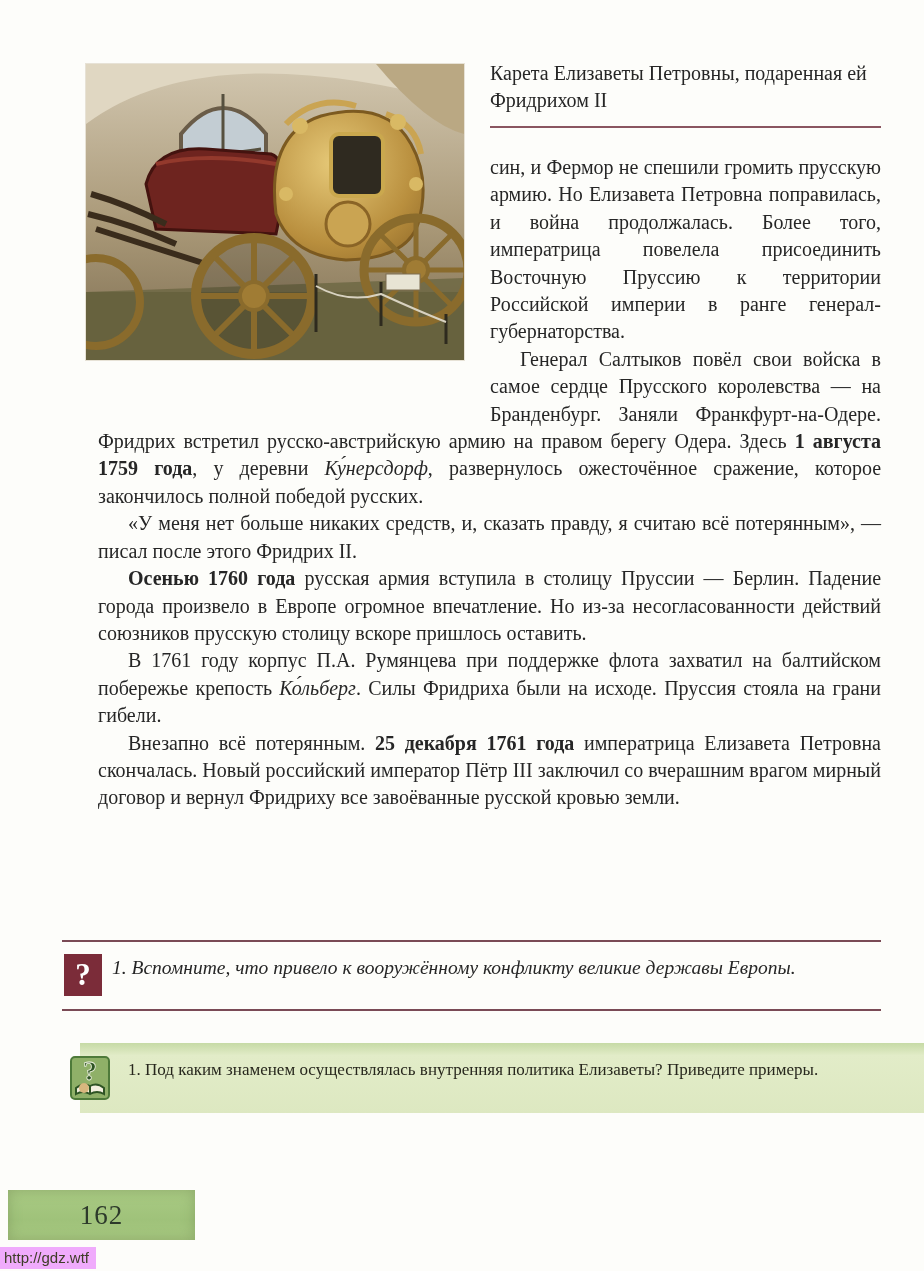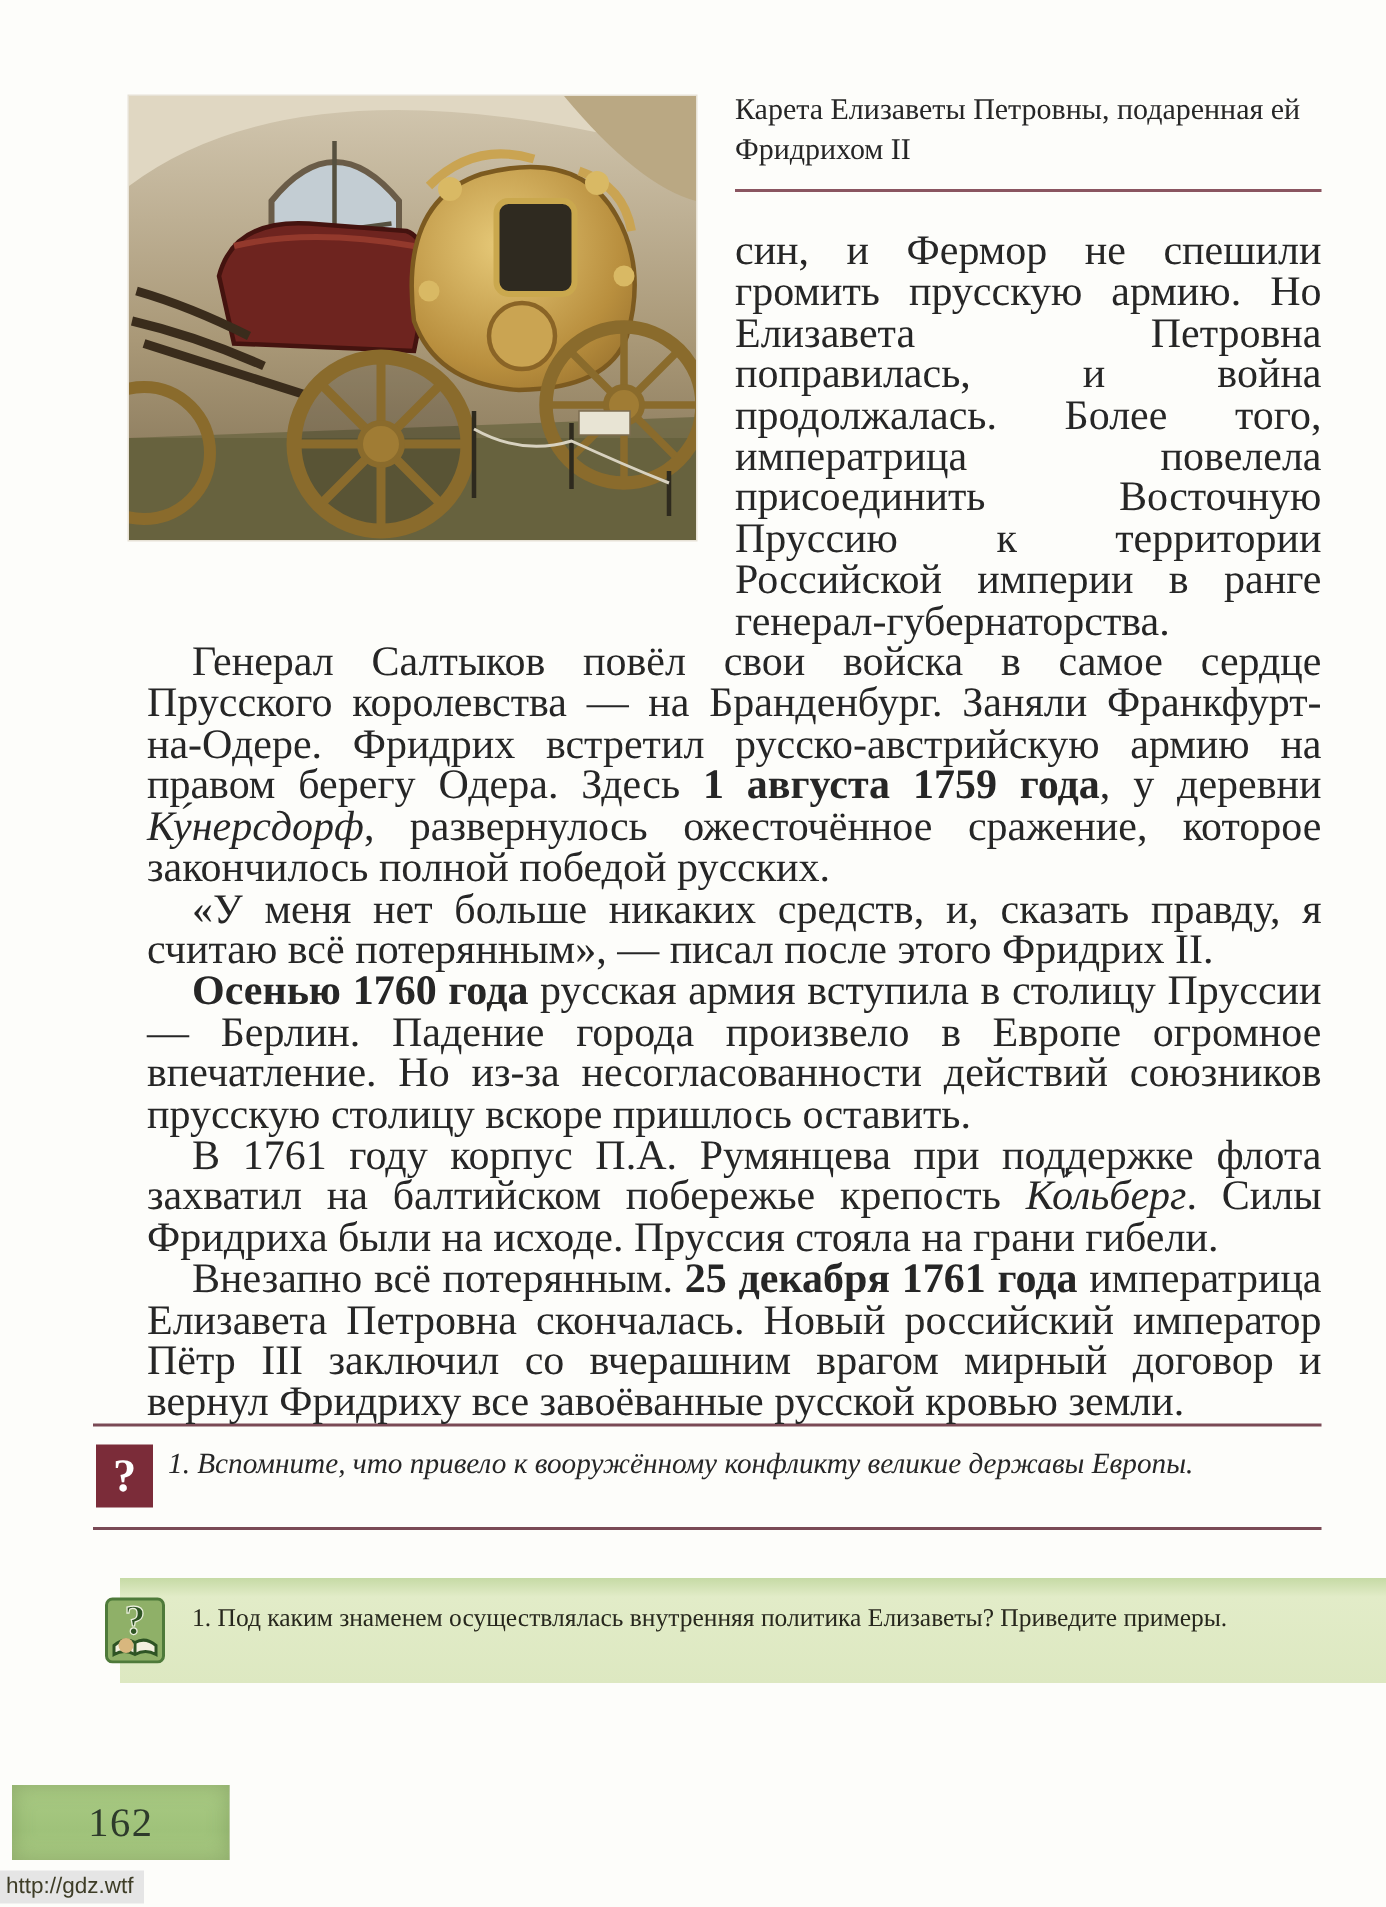--- a/index.html
+++ b/index.html
@@ -30,21 +30,21 @@
     text-align:left;
   }
   .cap-rule{
     border:0;border-top:2px solid #8a5560;
     margin:0 0 26px 0;
   }
   
   .article{min-height:880px;margin-left:36px;}
   .para{
     margin:0;
-    font-size:28px;
+    font-size:20px;
     line-height:27.4px;
     text-align:justify;
     text-indent:30px;
   }
   .para.no-indent{text-indent:0;}
   .b{font-weight:bold;}
   .i{font-style:italic;}
   
   .qblock{
     clear:both;
@@ -89,33 +89,33 @@
   }
   .book-icon{
     position:absolute;
     left:-10px;top:9px;
     width:40px;height:48px;
   }
   
   .page-bar{
     position:absolute;
     left:8px;top:1190px;
-    width:145px;height:50px;
+    width:187px;height:50px;
     background:linear-gradient(180deg,#aacb84 0,#9fc27a 60%,#a8c981 100%);
     box-shadow:inset 0 0 14px rgba(90,110,60,.35);
     display:flex;align-items:center;justify-content:center;
   }
   .page-num{
     font-size:27px;color:#2d3a2b;letter-spacing:1px;
   }
   
   .watermark{
     position:absolute;
     left:0;top:1247px;
-    background:#e5e5e5;
+    background:#f0abfc;
     color:#3e3d27;
     font-family:"Liberation Sans",sans-serif;
     font-size:15px;
     padding:2px 7px 3px 4px;
     text-decoration:none;
   }
 </style>
 </head>
 <body>
 

